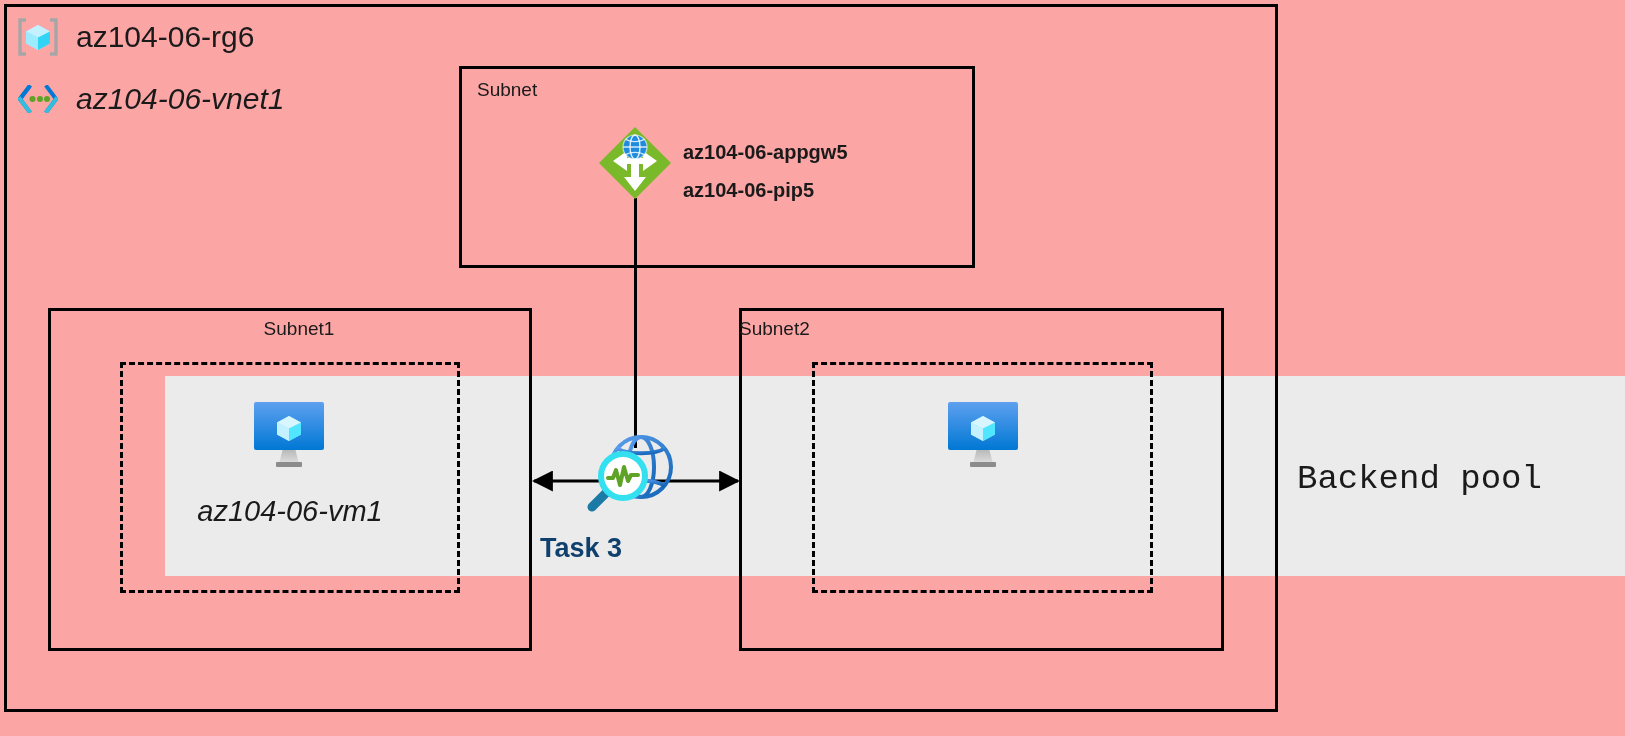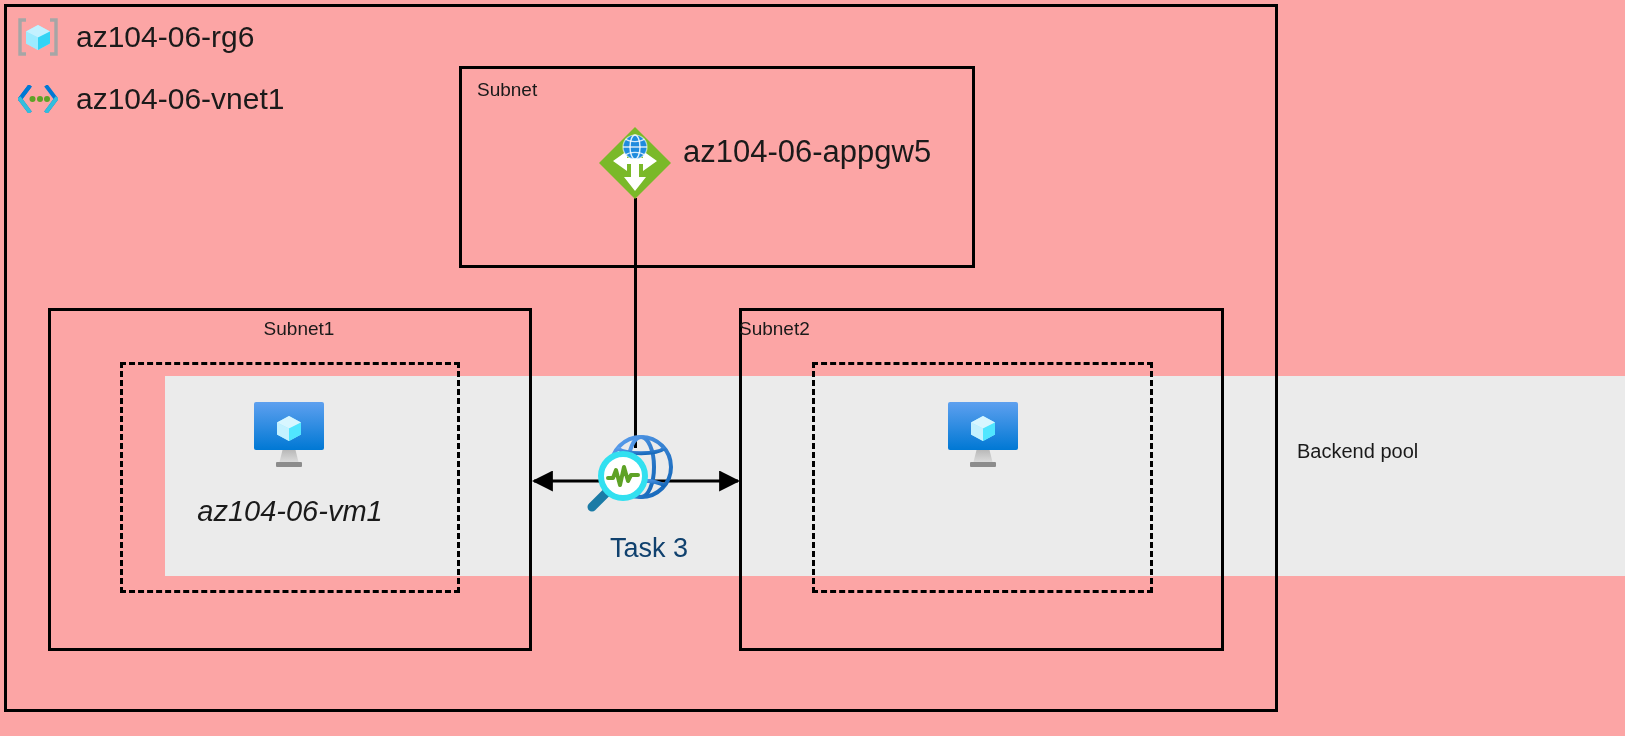--- a/index.html
+++ b/index.html
@@ -60,73 +60,75 @@
     width: 341px; height: 231px;
   }
 
   
   .backend-band {
     left: 165px; top: 376px;
     width: 1460px; height: 200px;
     background: #ebebeb;
   }
   .backend-label {
-    left: 1297px; top: 440px;
+    left: 1297px; top: 460px;
     width: 320px;
-    font-size: 20px;
-    color: #1a1a1a;
-    white-space: nowrap;
+    font-size: 34px;
+    color: #1a1a1a;
+    white-space: nowrap;
+    font-family: Liberation Mono, monospace;
   }
 
   
   .hdr-row { display: flex; align-items: center; }
   .hdr-rg { left: 18px; top: 18px; }
-  .hdr-vnet { left: 18px; top: 82px; }
+  .hdr-vnet { left: 18px; top: 82px; font-style: italic; }
   .hdr-text {
     font-size: 30px;
     color: #1a1a1a;
     margin-left: 18px;
     white-space: nowrap;
   }
 
   
   .subnet-title {
     font-size: 19px;
     color: #1a1a1a;
     white-space: nowrap;
   }
   .subnet-top-title { left: 477px; top: 79px; }
   .subnet1-title { left: 0px; top: 318px; width: 532px; text-align: center; padding-left: 33px; }
   .subnet2-title { left: 739px; top: 318px; width: 485px; text-align: left; }
 
   .appgw-labels {
     left: 683px; top: 133px;
-    font-size: 31px;
+    font-size: 20px;
     line-height: 38px;
     color: #1a1a1a;
     white-space: nowrap;
+    font-weight: bold;
   }
 
   .vm-caption {
     font-size: 29px;
     line-height: 38px;
     color: #1a1a1a;
     text-align: center;
     white-space: nowrap;
     font-style: italic;
   }
   .vm1-caption { left: 120px; top: 492px; width: 340px; }
   .vm2-caption { left: 812px; top: 492px; width: 341px; }
 
   .task-label {
-    left: 518px; top: 533px;
+    left: 540px; top: 533px;
     width: 170px;
-    text-align: right;
+    text-align: left;
     font-size: 27px;
-    font-weight: normal;
+    font-weight: bold;
     color: #10416e;
     white-space: nowrap;
   }
 
   
   .vline {
     background: #000000;
     width: 3px;
   }
   .appgw-vline {
@@ -200,20 +202,21 @@
       <circle cx="38" cy="22" r="12" fill="#1f8bde"></circle>
       <ellipse cx="38" cy="22" rx="5" ry="12" fill="none" stroke="#ffffff" stroke-width="1.4" opacity="0.85"></ellipse>
       <line x1="26" y1="22" x2="50" y2="22" stroke="#ffffff" stroke-width="1.4" opacity="0.85"></line>
       <path d="M28.5 14 C33 17.5, 43 17.5, 47.5 14" fill="none" stroke="#ffffff" stroke-width="1.3" opacity="0.8"></path>
       <path d="M28.5 30 C33 26.5, 43 26.5, 47.5 30" fill="none" stroke="#ffffff" stroke-width="1.3" opacity="0.8"></path>
       <circle cx="38" cy="22" r="12" fill="none" stroke="#ffffff" stroke-width="1.2" opacity="0.6"></circle>
     </svg>
   </span>
   <div class="abs appgw-labels">
     <div>az104-06-appgw5</div>
+    <div>az104-06-pip5</div>
   </div>
 
   <div class="abs solid-box subnet1-box"></div>
   <div class="abs subnet-title subnet1-title">Subnet1</div>
   <div class="abs dashed-box vm1-dashed"></div>
   <span class="abs icon-vm1">
     <svg viewBox="0 0 82 76" width="82" height="76" xmlns="http://www.w3.org/2000/svg">
       <defs>
         <linearGradient id="vmScreen1" x1="0" y1="0" x2="0" y2="1">
           <stop offset="0%" stop-color="#5ea0ef"></stop>

